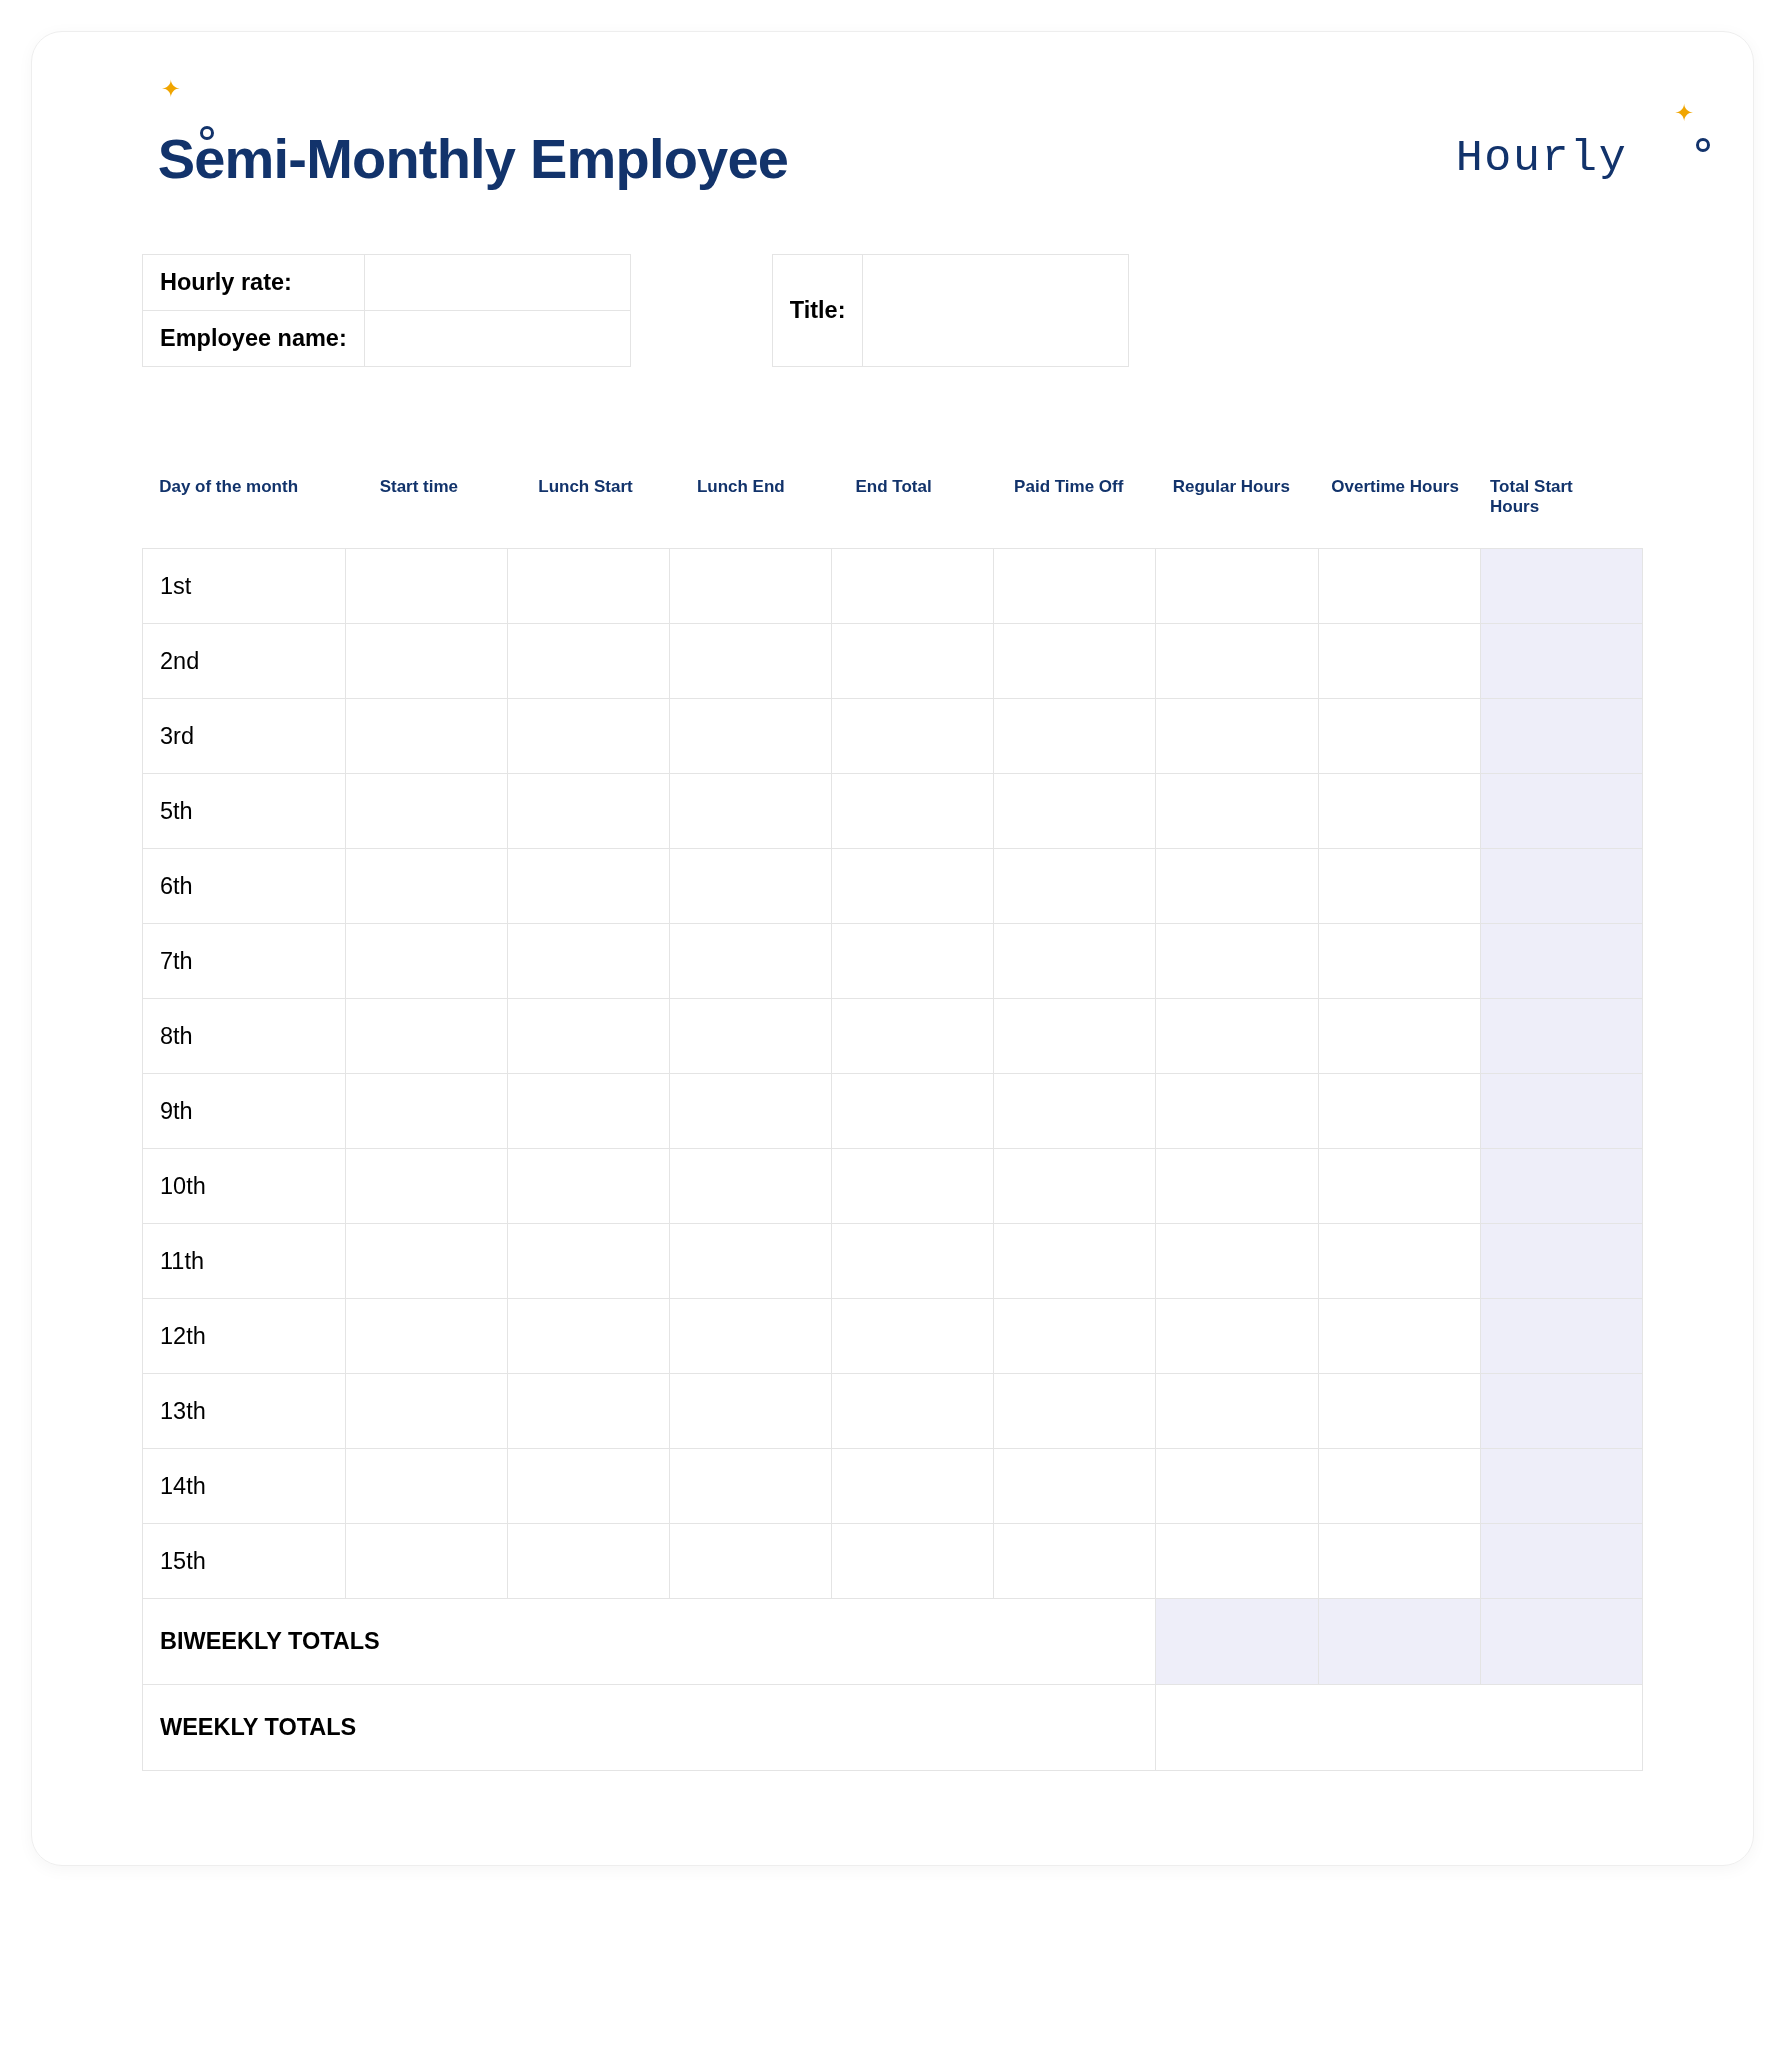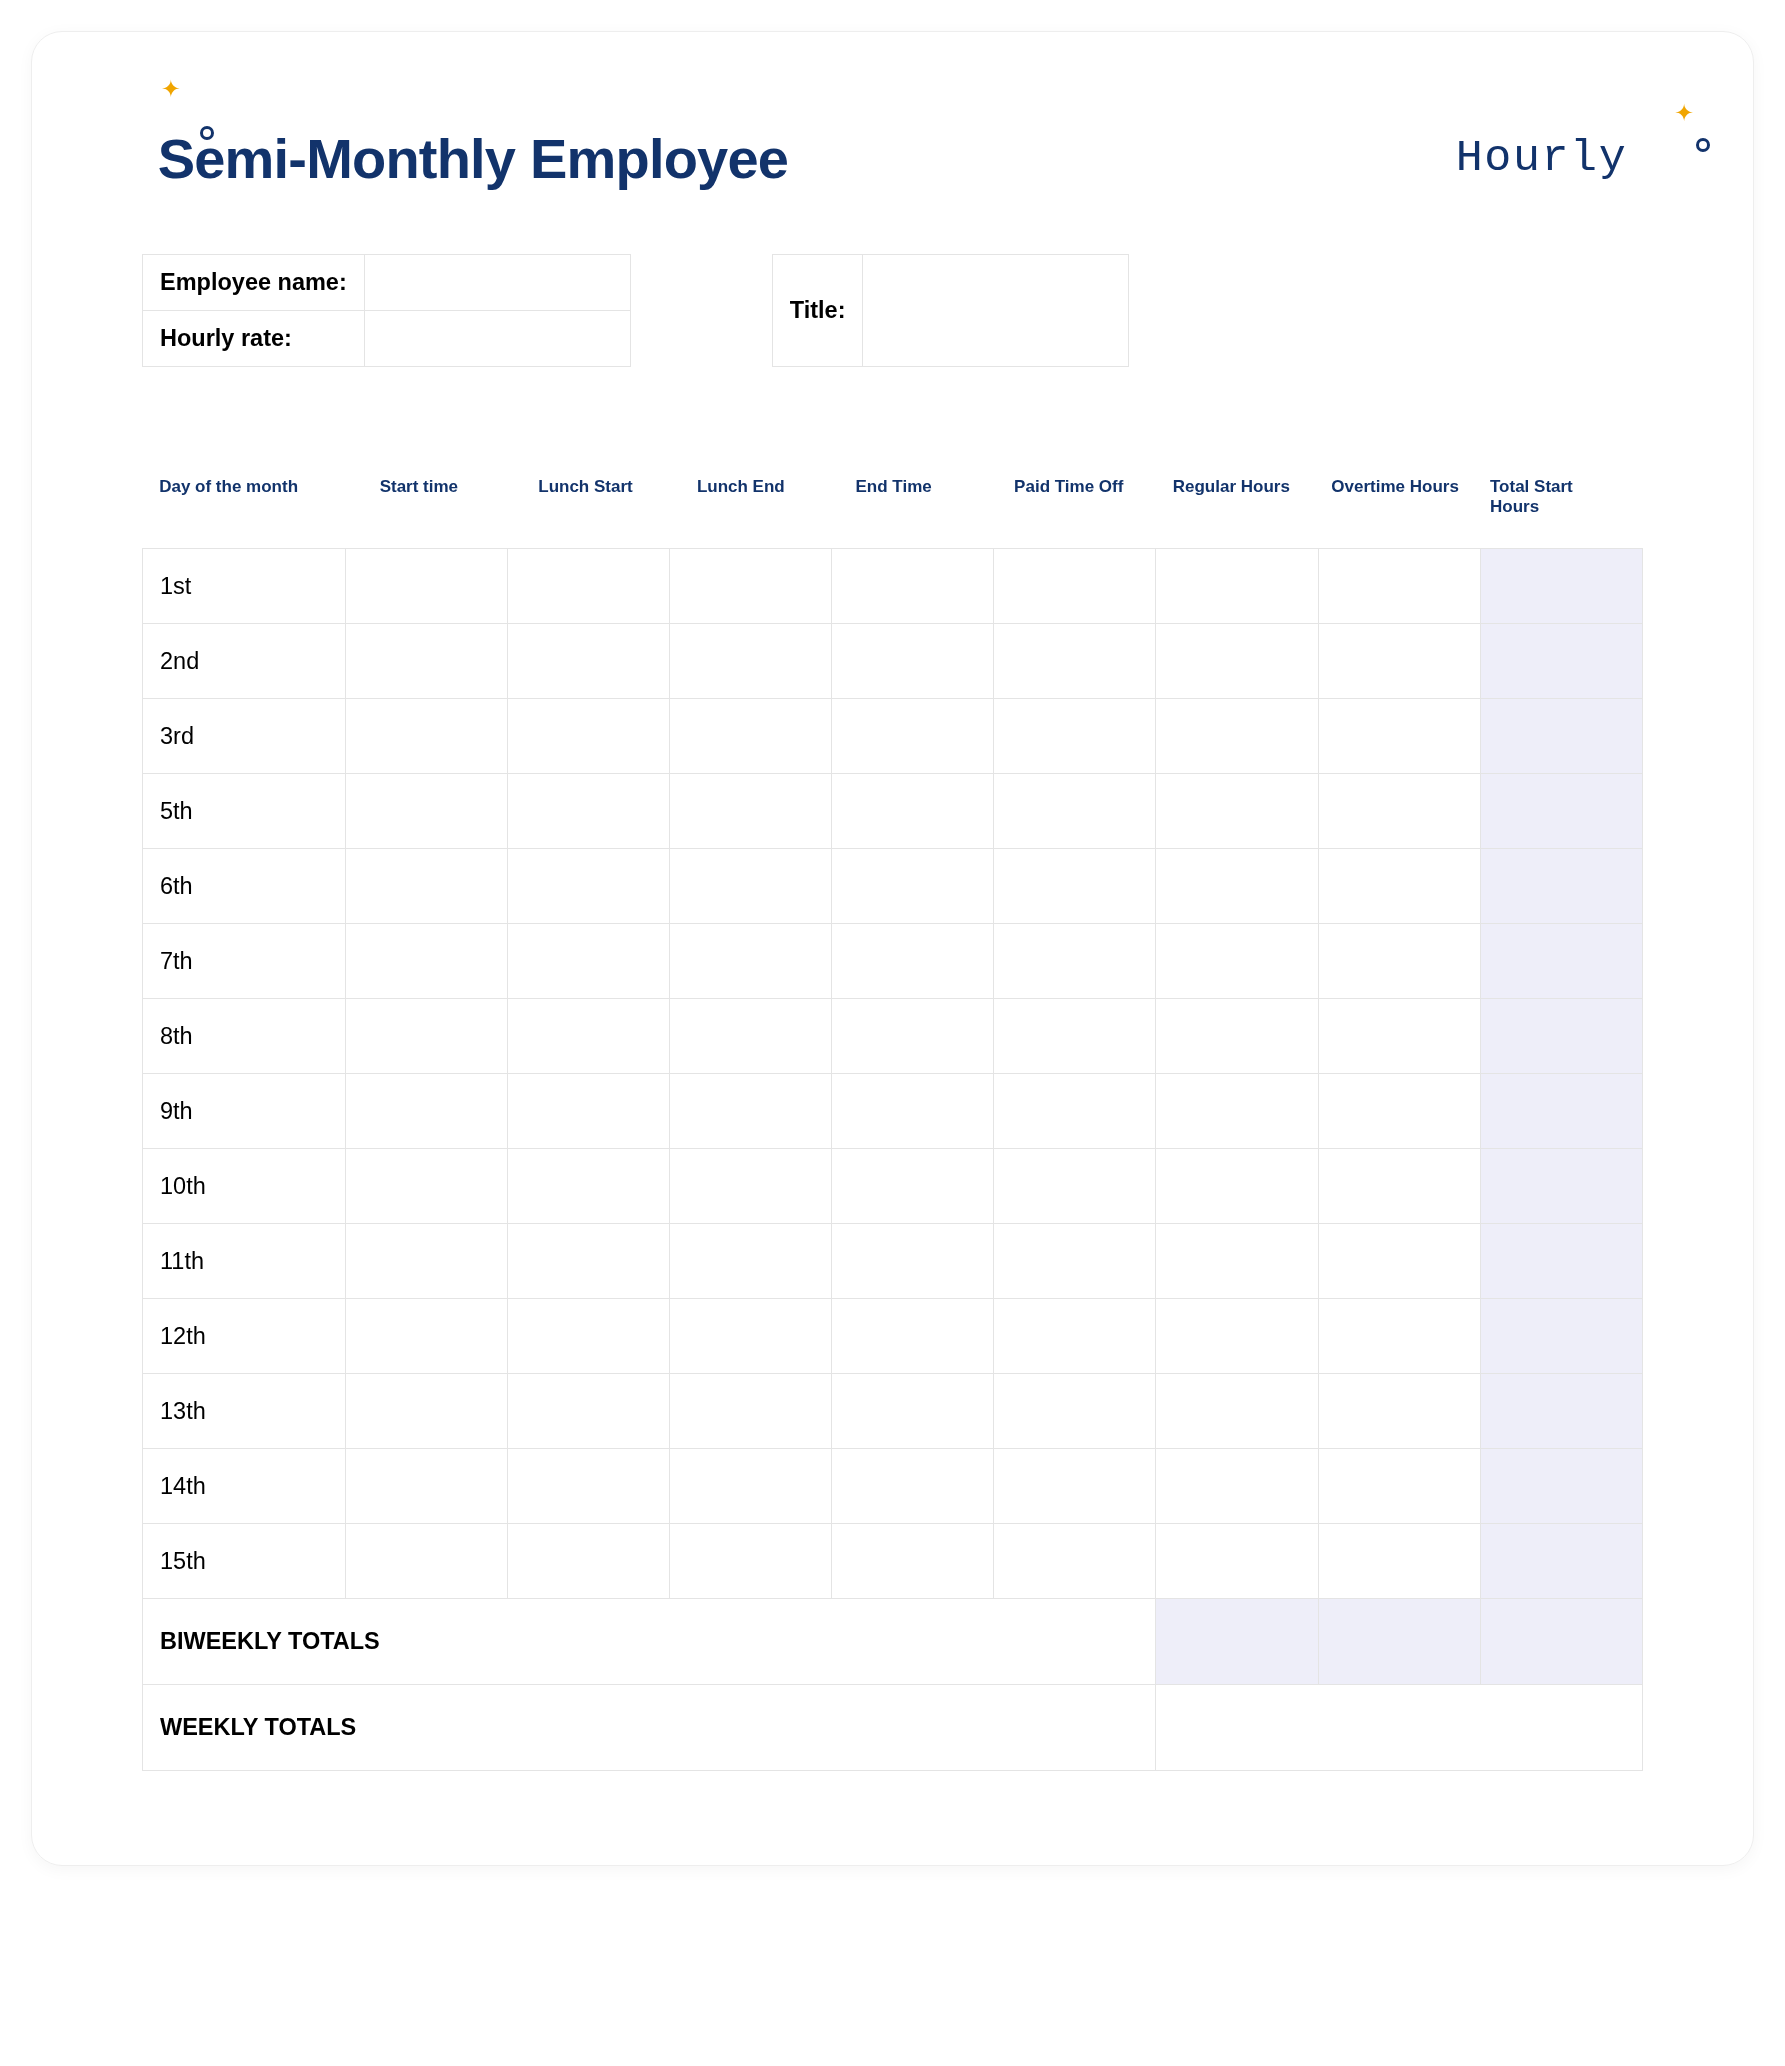--- a/index.html
+++ b/index.html
@@ -119,45 +119,45 @@
 
   <div class="header-row">
     <h1 class="title">Semi-Monthly Employee</h1>
     <div class="brand">Hourly</div>
   </div>
 
   <div class="info-row">
     <table class="info-table">
       <tbody>
           <tr>
-        <td>Employee name:</td>
+        <td>Hourly rate:</td>
         <td class="blank"></td>
       </tr>
       <tr>
-        <td>Hourly rate:</td>
+        <td>Employee name:</td>
         <td class="blank"></td>
       </tr>
     </tbody>
       </table>
     <table class="info-table">
       <tbody>
           <tr>
         <td>Title:</td>
         <td class="blank"></td>
       </tr>
     </tbody>
       </table>
   </div>
 
   <div class="ts-headers">
     <div>Day of the month</div>
     <div>Start time</div>
     <div>Lunch Start</div>
     <div>Lunch End</div>
-    <div>End Time</div>
+    <div>End Total</div>
     <div>Paid Time Off</div>
     <div>Regular Hours</div>
     <div>Overtime Hours</div>
     <div>Total Start Hours</div>
   </div>
 
   <table class="ts-table">
     <tbody id="ts-body">
         <tr>
           <td class="day-col">1st</td>

